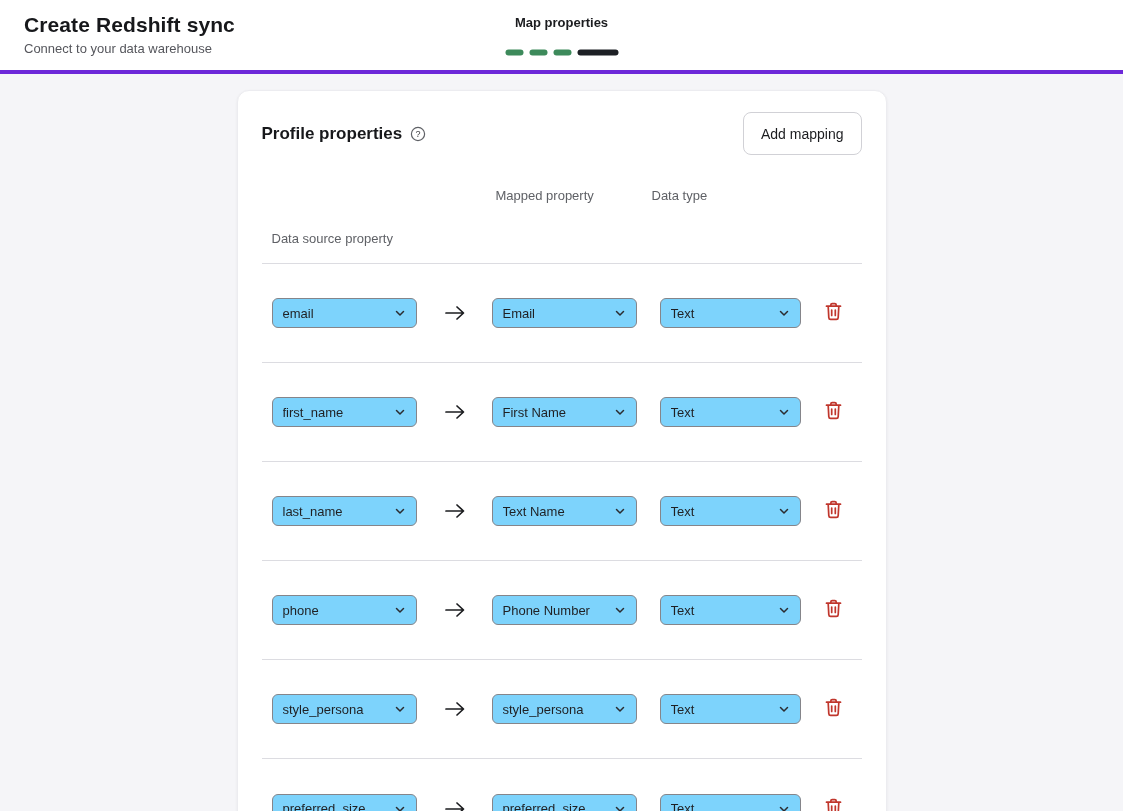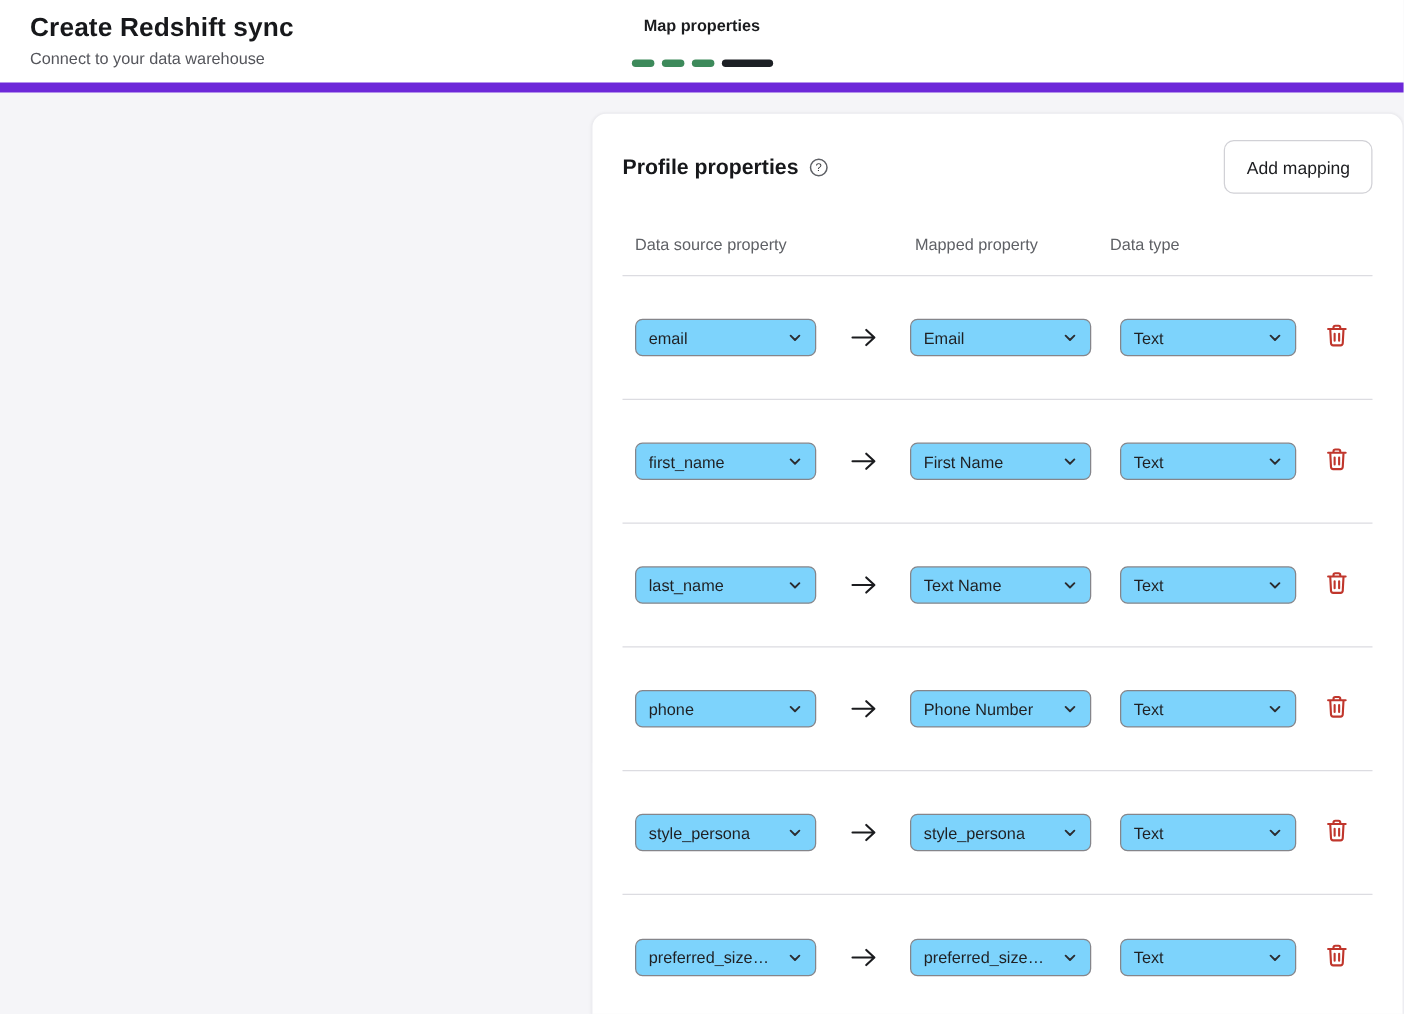--- a/index.html
+++ b/index.html
@@ -9,21 +9,21 @@
     font-family: "Liberation Sans", sans-serif;
     background: #f5f5f8;
     color: #1b1c1f;
   }
 
   
   .topbar {
     position: relative;
     height: 74px;
     background: #ffffff;
-    border-bottom: 8px solid #6d28d9;
+    border-bottom: 4px solid #6d28d9;
     display: flex;
     align-items: center;
     justify-content: space-between;
     padding: 0 13px 0 24px;
   }
   .topbar-left { display: flex; flex-direction: column; gap: 4px; padding-bottom: 2px; }
   .topbar-title { font-size: 21px; font-weight: 700; letter-spacing: .1px; color: #17181b; }
   .topbar-subtitle { font-size: 13px; color: #55565c; }
 
   .topbar-center {
@@ -51,21 +51,21 @@
     cursor: pointer;
     line-height: 32px;
   }
   .btn.primary {
     background: #1d2025;
     border-color: #1d2025;
     color: #ffffff;
   }
 
   
-  .page { padding-top: 16px; display: flex; justify-content: flex-end; height: calc(811px - 76px); }
+  .page { padding-top: 16px; display: flex; justify-content: center; height: calc(811px - 76px); }
   .card {
     width: 650px;
     background: #ffffff;
     border: 1px solid #ececf0;
     border-radius: 12px 12px 0 0;
     box-shadow: 0 1px 3px rgba(0,0,0,0.06);
     height: 760px;
   }
   .card-header {
     display: flex;
@@ -91,21 +91,21 @@
 
   
   .table { margin: 0 24px; }
   .thead {
     display: flex;
     padding: 33px 10px 17px 10px;
     border-bottom: 1px solid #dcdce1;
     font-size: 13px;
     color: #5f6166;
   }
-  .thead .col-1 { width: 224px; }
+  .thead .col-1 { width: 224px; margin-top: 43px; }
   .thead .col-2 { width: 156px; }
   .thead .col-3 { flex: 1; }
 
   .map-row {
     display: flex;
     align-items: center;
     height: 99px;
     padding: 0 10px;
     border-bottom: 1px solid #dcdce1;
   }

